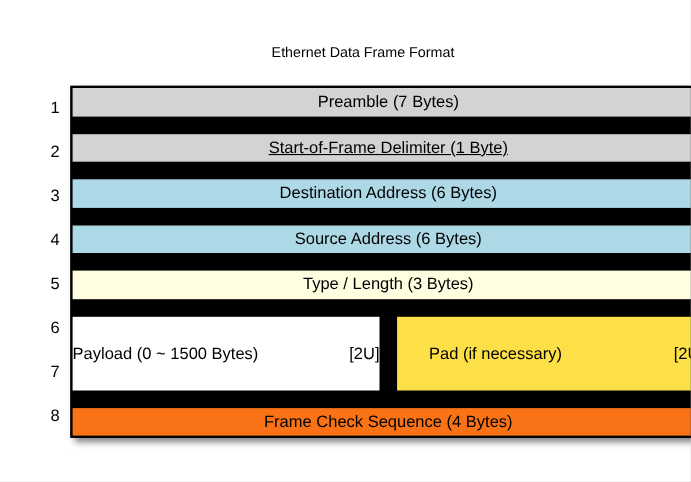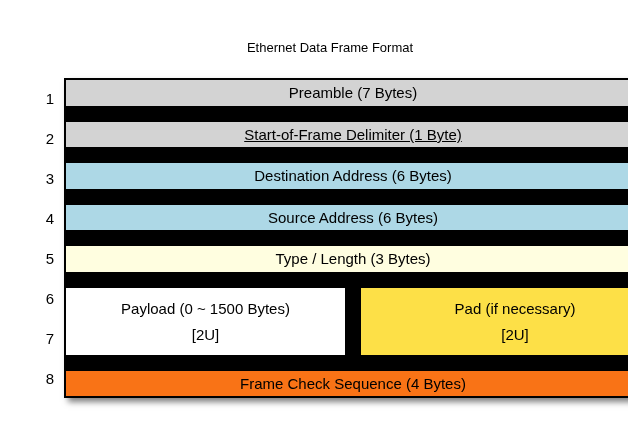--- a/index.html
+++ b/index.html
@@ -62,22 +62,23 @@
     justify-content: center;
     font-size: 15px;
     background: #ffffff;
     text-align: center;
   }
   .full {
     grid-column: 1 / 3;
   }
   .tall {
     grid-row: span 2;
-    flex-direction: column;
+    flex-direction: row;
     gap: 9px;
+    justify-content: space-between;
   }
 </style>
 </head>
 <body>
 
 <div class="title-block">
   <div>Ethernet Data Frame Format</div>
 </div>
 
 <div class="num-col">

